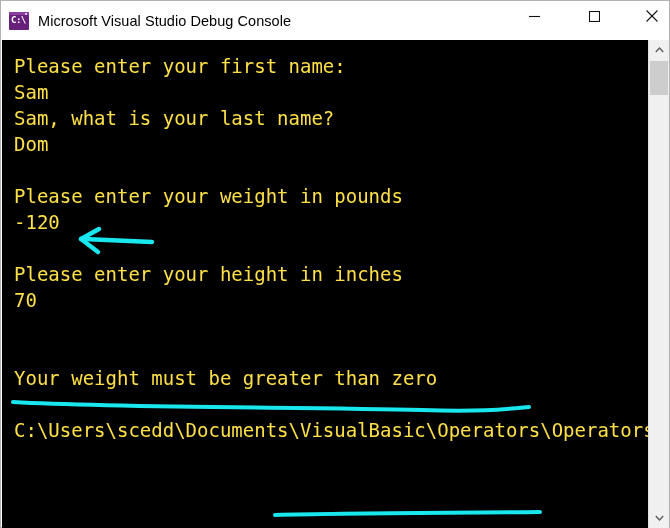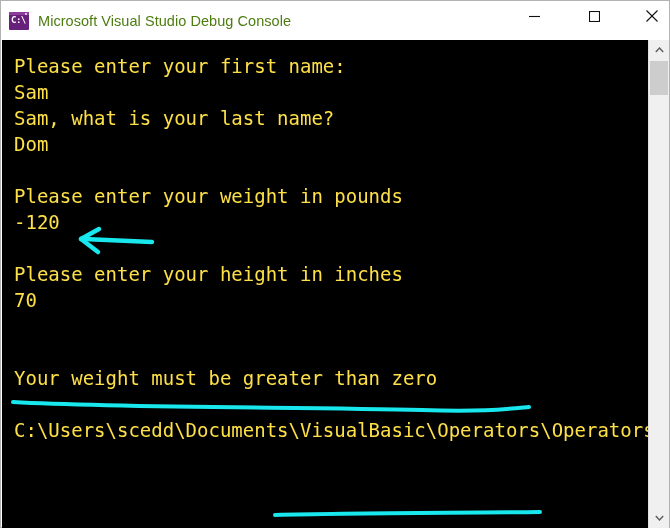--- a/index.html
+++ b/index.html
@@ -64,21 +64,21 @@
   }
   #app-icon .dot {
     position: absolute;
     right: 2px; top: 1px;
     width: 2px; height: 2px;
     background: #d9c2e0;
   }
   #title-text {
     font-family: "Liberation Sans", sans-serif;
     font-size: 14.5px;
-    color: #4d7c0f;
+    color: #000000;
     white-space: nowrap;
     letter-spacing: 0.05px;
   }
 
   .winbtn {
     position: absolute;
     top: 0;
     width: 46px;
     height: 30px;
     display: flex;

